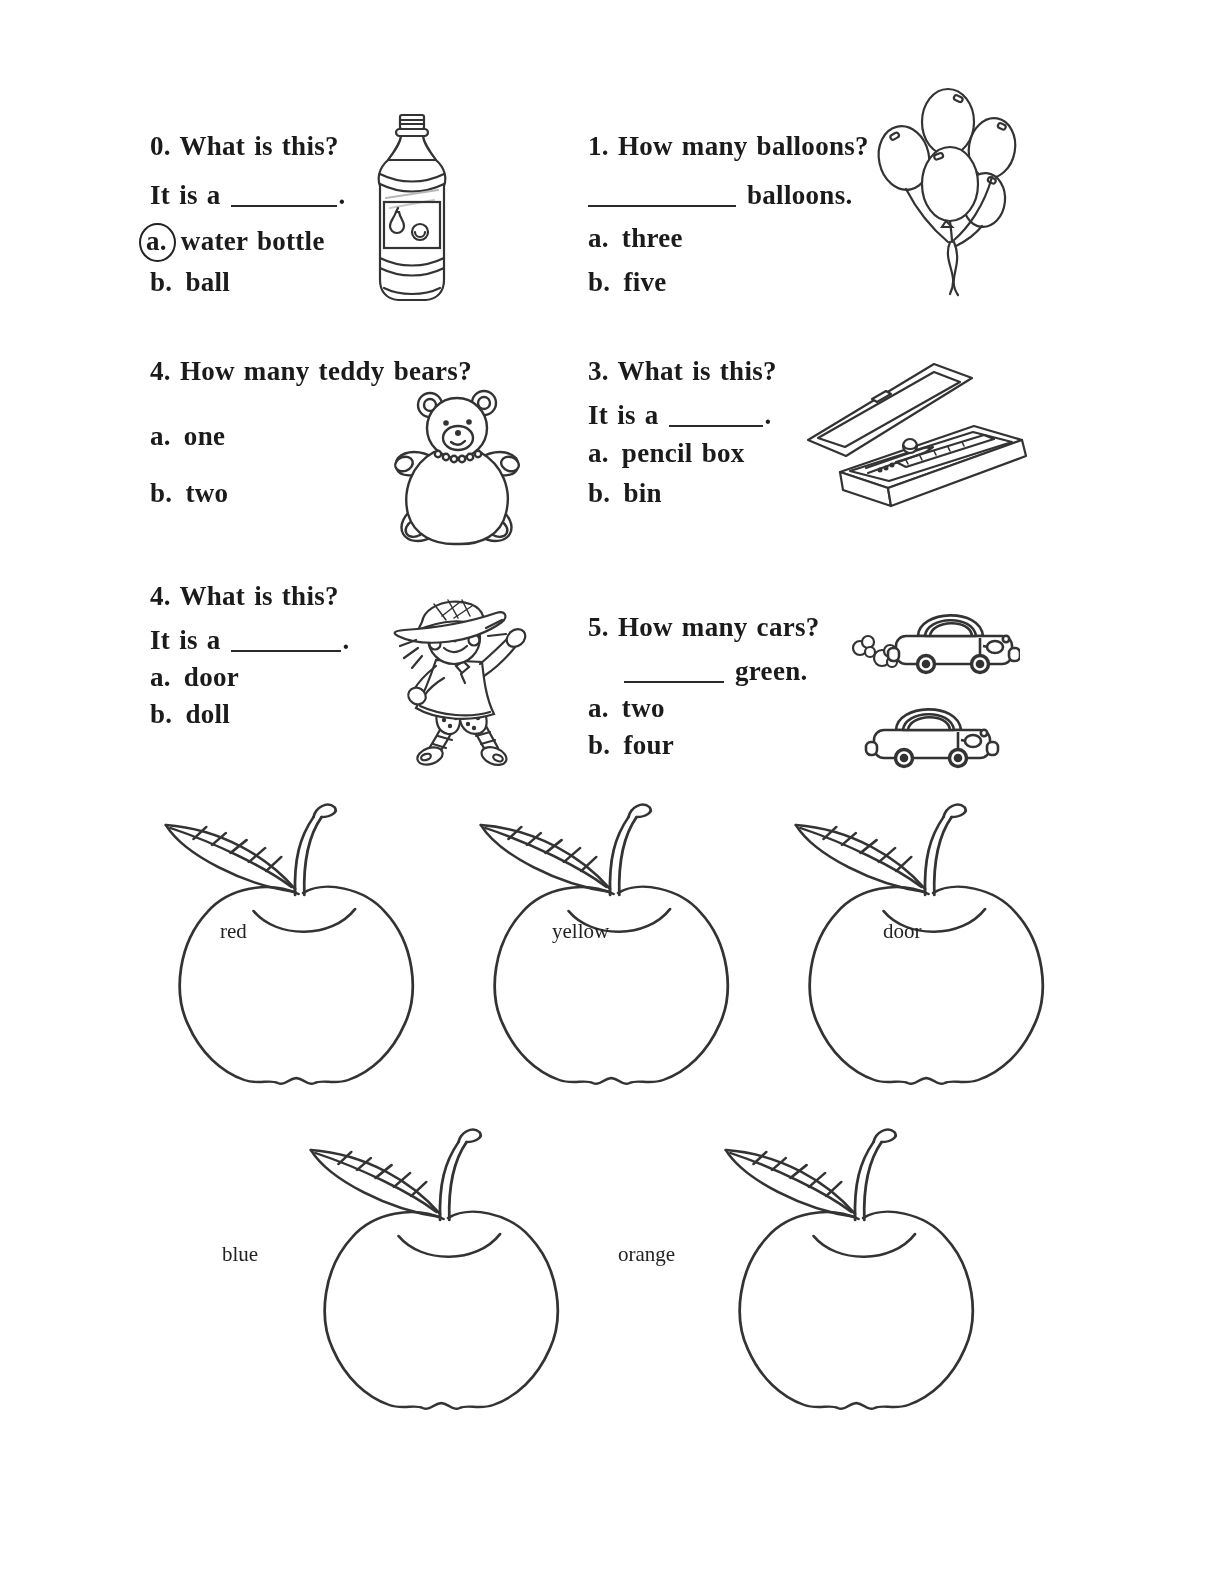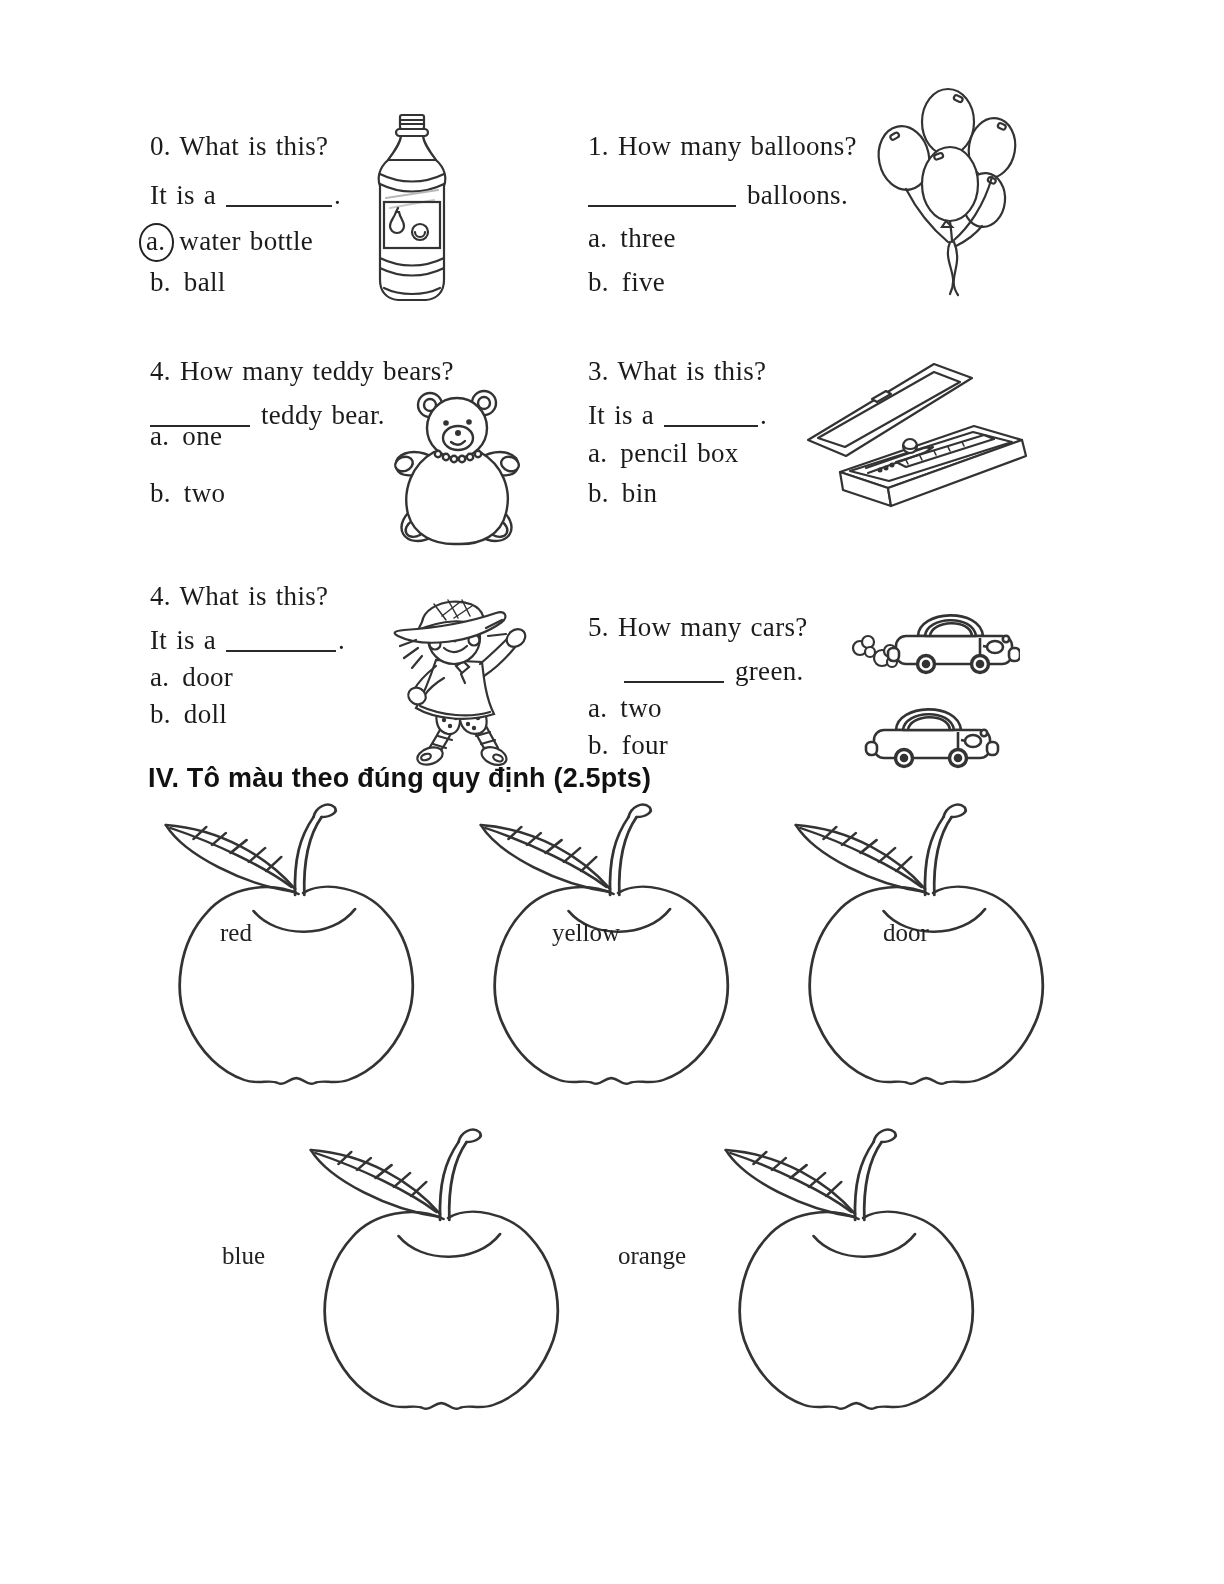--- a/index.html
+++ b/index.html
@@ -1,31 +1,31 @@
 <!DOCTYPE html>
 <html><head>
 <meta charset="utf-8">
 <style>
   html,body{margin:0;padding:0;background:#fff;}
   .page{position:relative;width:1224px;height:1584px;background:#ffffff;overflow:hidden;
         font-family:"Liberation Serif", serif;color:#1b1b1b;}
   .qblock{position:absolute;width:450px;height:200px;}
-  .qline{position:absolute;left:0;font-size:27px;font-weight:400;letter-spacing:.3px;
+  .qline{position:absolute;left:0;font-size:27px;font-weight:700;letter-spacing:.3px;
          word-spacing:2px;white-space:nowrap;color:#1b1b1b;}
   .blank{display:inline-block;position:relative;top:3px;height:.9em;
          border-bottom:2.3px solid #2a2a2a;margin-right:2px;}
   .word{margin-left:9px;}
   .pfx{margin-right:10px;}
   .optkey{margin-right:13px;}
   .circled{display:inline-block;border:2px solid #222;border-radius:50%;
            padding:1px 7px 3px 5px;margin-left:-11px;margin-right:5px;}
   .heading{position:absolute;left:148px;top:763px;font-family:"Liberation Sans",sans-serif;
            font-weight:700;font-size:27px;color:#111;letter-spacing:.2px;white-space:nowrap;}
   .drawing{position:absolute;}
-  .apple-label{position:absolute;font-size:25px;font-weight:400;color:#222;white-space:nowrap;}
+  .apple-label{position:absolute;font-size:21px;font-weight:400;color:#222;white-space:nowrap;}
   svg{display:block;}
 </style>
 </head>
 <body>
 
 <div class="page">
 
   <svg width="0" height="0" style="position:absolute">
     <defs>
       <g id="apple-shape" stroke="#333" stroke-width="2.4" fill="none" stroke-linecap="round">
@@ -83,23 +83,20 @@
     <div class="qline" style="top:92px">
       <span class="optkey">a.</span><span>three</span>
     </div>
     <div class="qline" style="top:136px">
       <span class="optkey">b.</span><span>five</span>
     </div>
   </div>
 
   <div class="qblock" style="left:150px;top:356px">
     <div class="qline" style="top:0">4. How many teddy bears?</div>
-    <div class="qline" style="top:42px">
-      <span class="blank" style="width:100px"></span><span class="word">teddy bear.</span>
-    </div>
     <div class="qline" style="top:65px">
       <span class="optkey">a.</span><span>one</span>
     </div>
     <div class="qline" style="top:122px">
       <span class="optkey">b.</span><span>two</span>
     </div>
   </div>
 
   <div class="qblock" style="left:588px;top:356px">
     <div class="qline" style="top:0">3. What is this?</div>
@@ -300,21 +297,20 @@
           <circle cx="22" cy="56" r="5"></circle>
         <circle cx="34" cy="62" r="8"></circle>
           <circle cx="42" cy="55" r="6"></circle>
           <circle cx="44" cy="66" r="5"></circle>
       </g>
       <use href="#car-shape" x="44" y="6"></use>
       <use href="#car-shape" x="22" y="100"></use>
     </svg>
   </div>
 
-  <div class="heading">IV. Tô màu theo đúng quy định (2.5pts)</div>
 
   <div class="drawing" style="left:152px;top:795px">
     <svg width="300" height="300" viewBox="0 0 260 300" preserveAspectRatio="none">
         <use href="#apple-shape"></use>
       </svg>
   </div>
   <div class="drawing" style="left:467px;top:795px">
     <svg width="300" height="300" viewBox="0 0 260 300" preserveAspectRatio="none">
         <use href="#apple-shape"></use>
       </svg>

